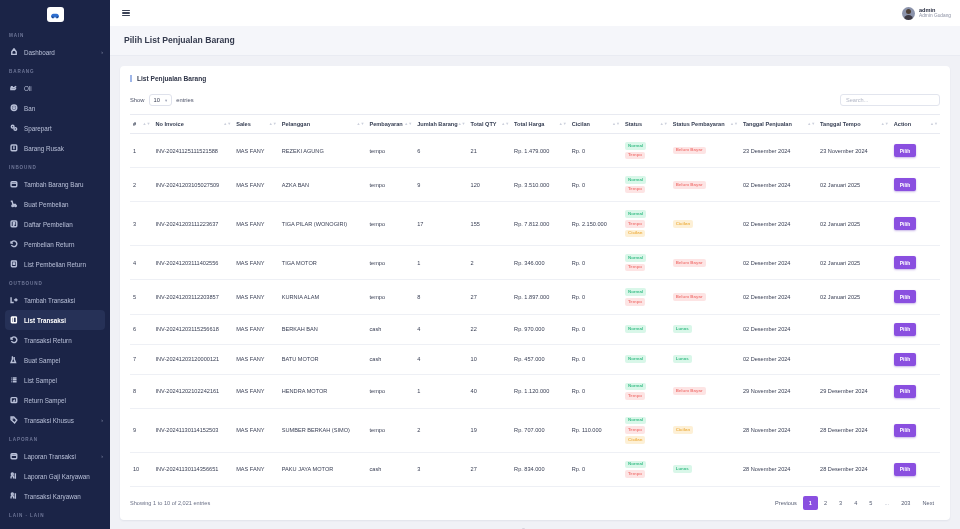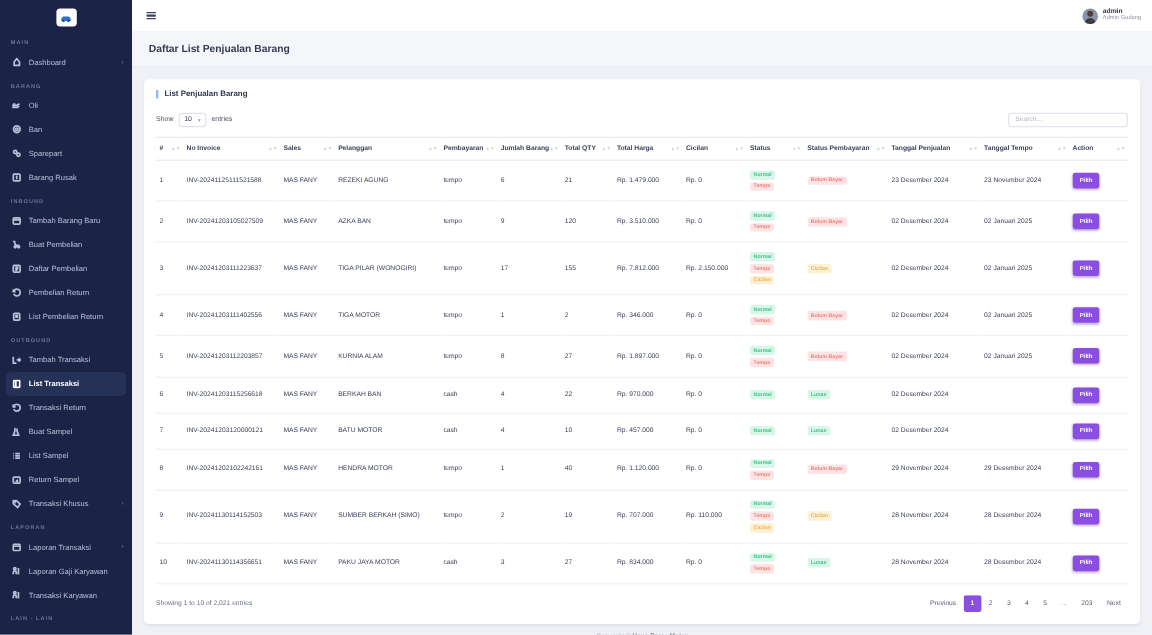--- a/index.html
+++ b/index.html
@@ -378,21 +378,21 @@
             <div class="body"></div>
         </div>
         <div class="user-txt">
           <div class="user-name">admin</div>
           <div class="user-role">Admin Gudang</div>
         </div>
       </div>
     </header>
 
     <div class="pagehead">
-      <h1>Daftar List Penjualan Barang</h1>
+      <h1>Pilih List Penjualan Barang</h1>
     </div>
 
     <div class="content">
       <section class="card">
         <div class="card-title">List Penjualan Barang</div>
 
         <div class="tbl-controls">
           <div class="show-entries">
             <span>Show</span>
             <span class="len-select">

